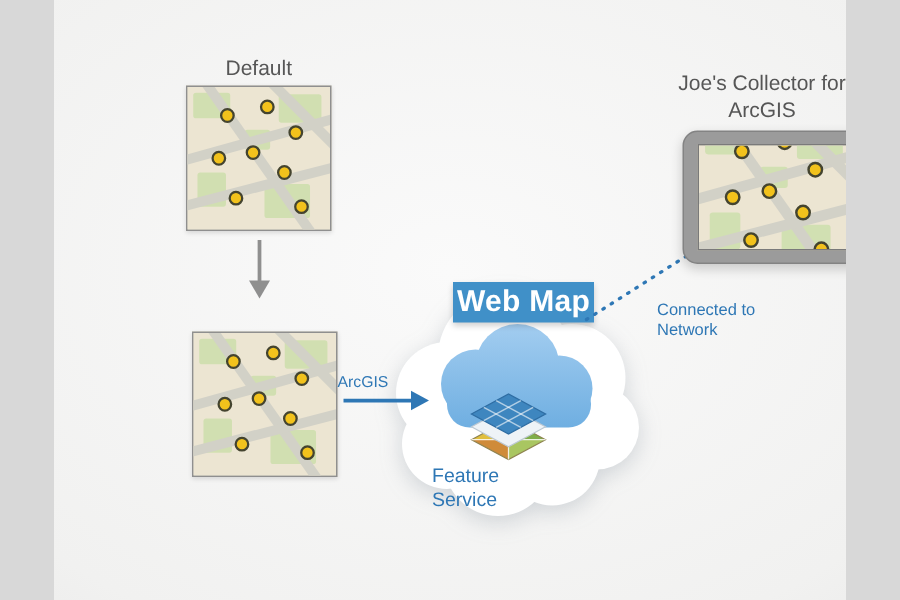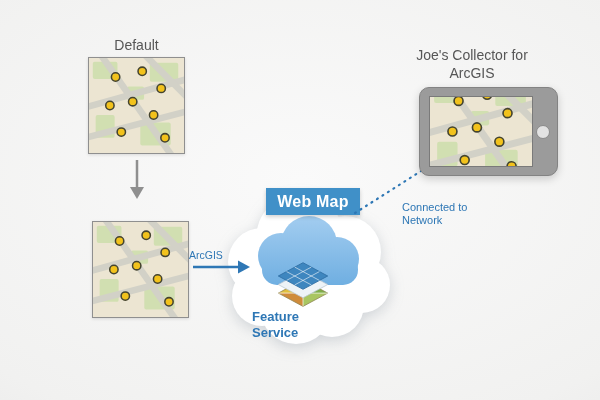--- a/index.html
+++ b/index.html
@@ -3,48 +3,48 @@
 <meta charset="utf-8">
 <style>
   *{box-sizing:border-box;margin:0;padding:0}
   html,body{width:100%;height:100%}
   body{
     font-family:"Liberation Sans",sans-serif;
     background:#d8d8d8;
     display:flex;justify-content:center;align-items:center;
   }
   .canvas{
-    position:relative;width:600px;height:400px;overflow:hidden;
+    position:relative;width:528px;height:400px;overflow:hidden;
     background:radial-gradient(ellipse 130% 120% at 50% 45%, #fafafa 0%, #f1f1f0 55%, #dddddd 100%);
   }
   .lbl{position:absolute;color:var(--label_gray);font-size:14px;text-align:center;line-height:1.3}
   .lbl-default{left:88px;top:36px;width:97px}
   .lbl-inspection{left:92px;top:199px;width:97px}
   .lbl-device{left:410px;top:46px;width:124px}
   .lbl-blue{position:absolute;color:var(--accent_blue);text-align:left;line-height:1.2}
   .lbl-publish{left:189px;top:249px;width:56px;font-size:10.5px}
   .lbl-network{left:402px;top:201px;width:80px;font-size:11px}
-  .lbl-feature{left:252px;top:309px;width:72px;font-size:13px;font-weight:700}
+  .lbl-feature{left:252px;top:309px;width:72px;font-size:13px;font-weight:400}
 
   .map-thumb{
     position:absolute;width:97px;height:97px;
     border:1px solid #8f8f8f;background:var(--map_bg);
     box-shadow:0 1px 3px rgba(0,0,0,.12);
   }
   .map-thumb svg{display:block;width:100%;height:100%}
   .map-default{left:88px;top:57px}
   .map-inspection{left:92px;top:221px}
 
   .overlay-svg{position:absolute;left:0;top:0;width:600px;height:400px;pointer-events:none}
   .cloud-svg{filter:drop-shadow(0 4px 7px rgba(110,125,140,.28))}
 
   .web-map-box{
     position:absolute;left:266px;top:188px;width:94px;height:27px;
     background:var(--web_map_bg);color:#ffffff;
-    font-size:16px;font-weight:600;letter-spacing:.2px;
+    font-size:20px;font-weight:600;letter-spacing:.2px;
     display:flex;align-items:center;justify-content:center;
     box-shadow:0 2px 4px rgba(0,0,0,.18);
   }
 
   .tablet{
     position:absolute;left:419px;top:87px;width:139px;height:89px;
     background:var(--tablet_gray);
     border:1px solid #838383;border-radius:10px;
     box-shadow:0 3px 8px rgba(0,0,0,.18);
   }

